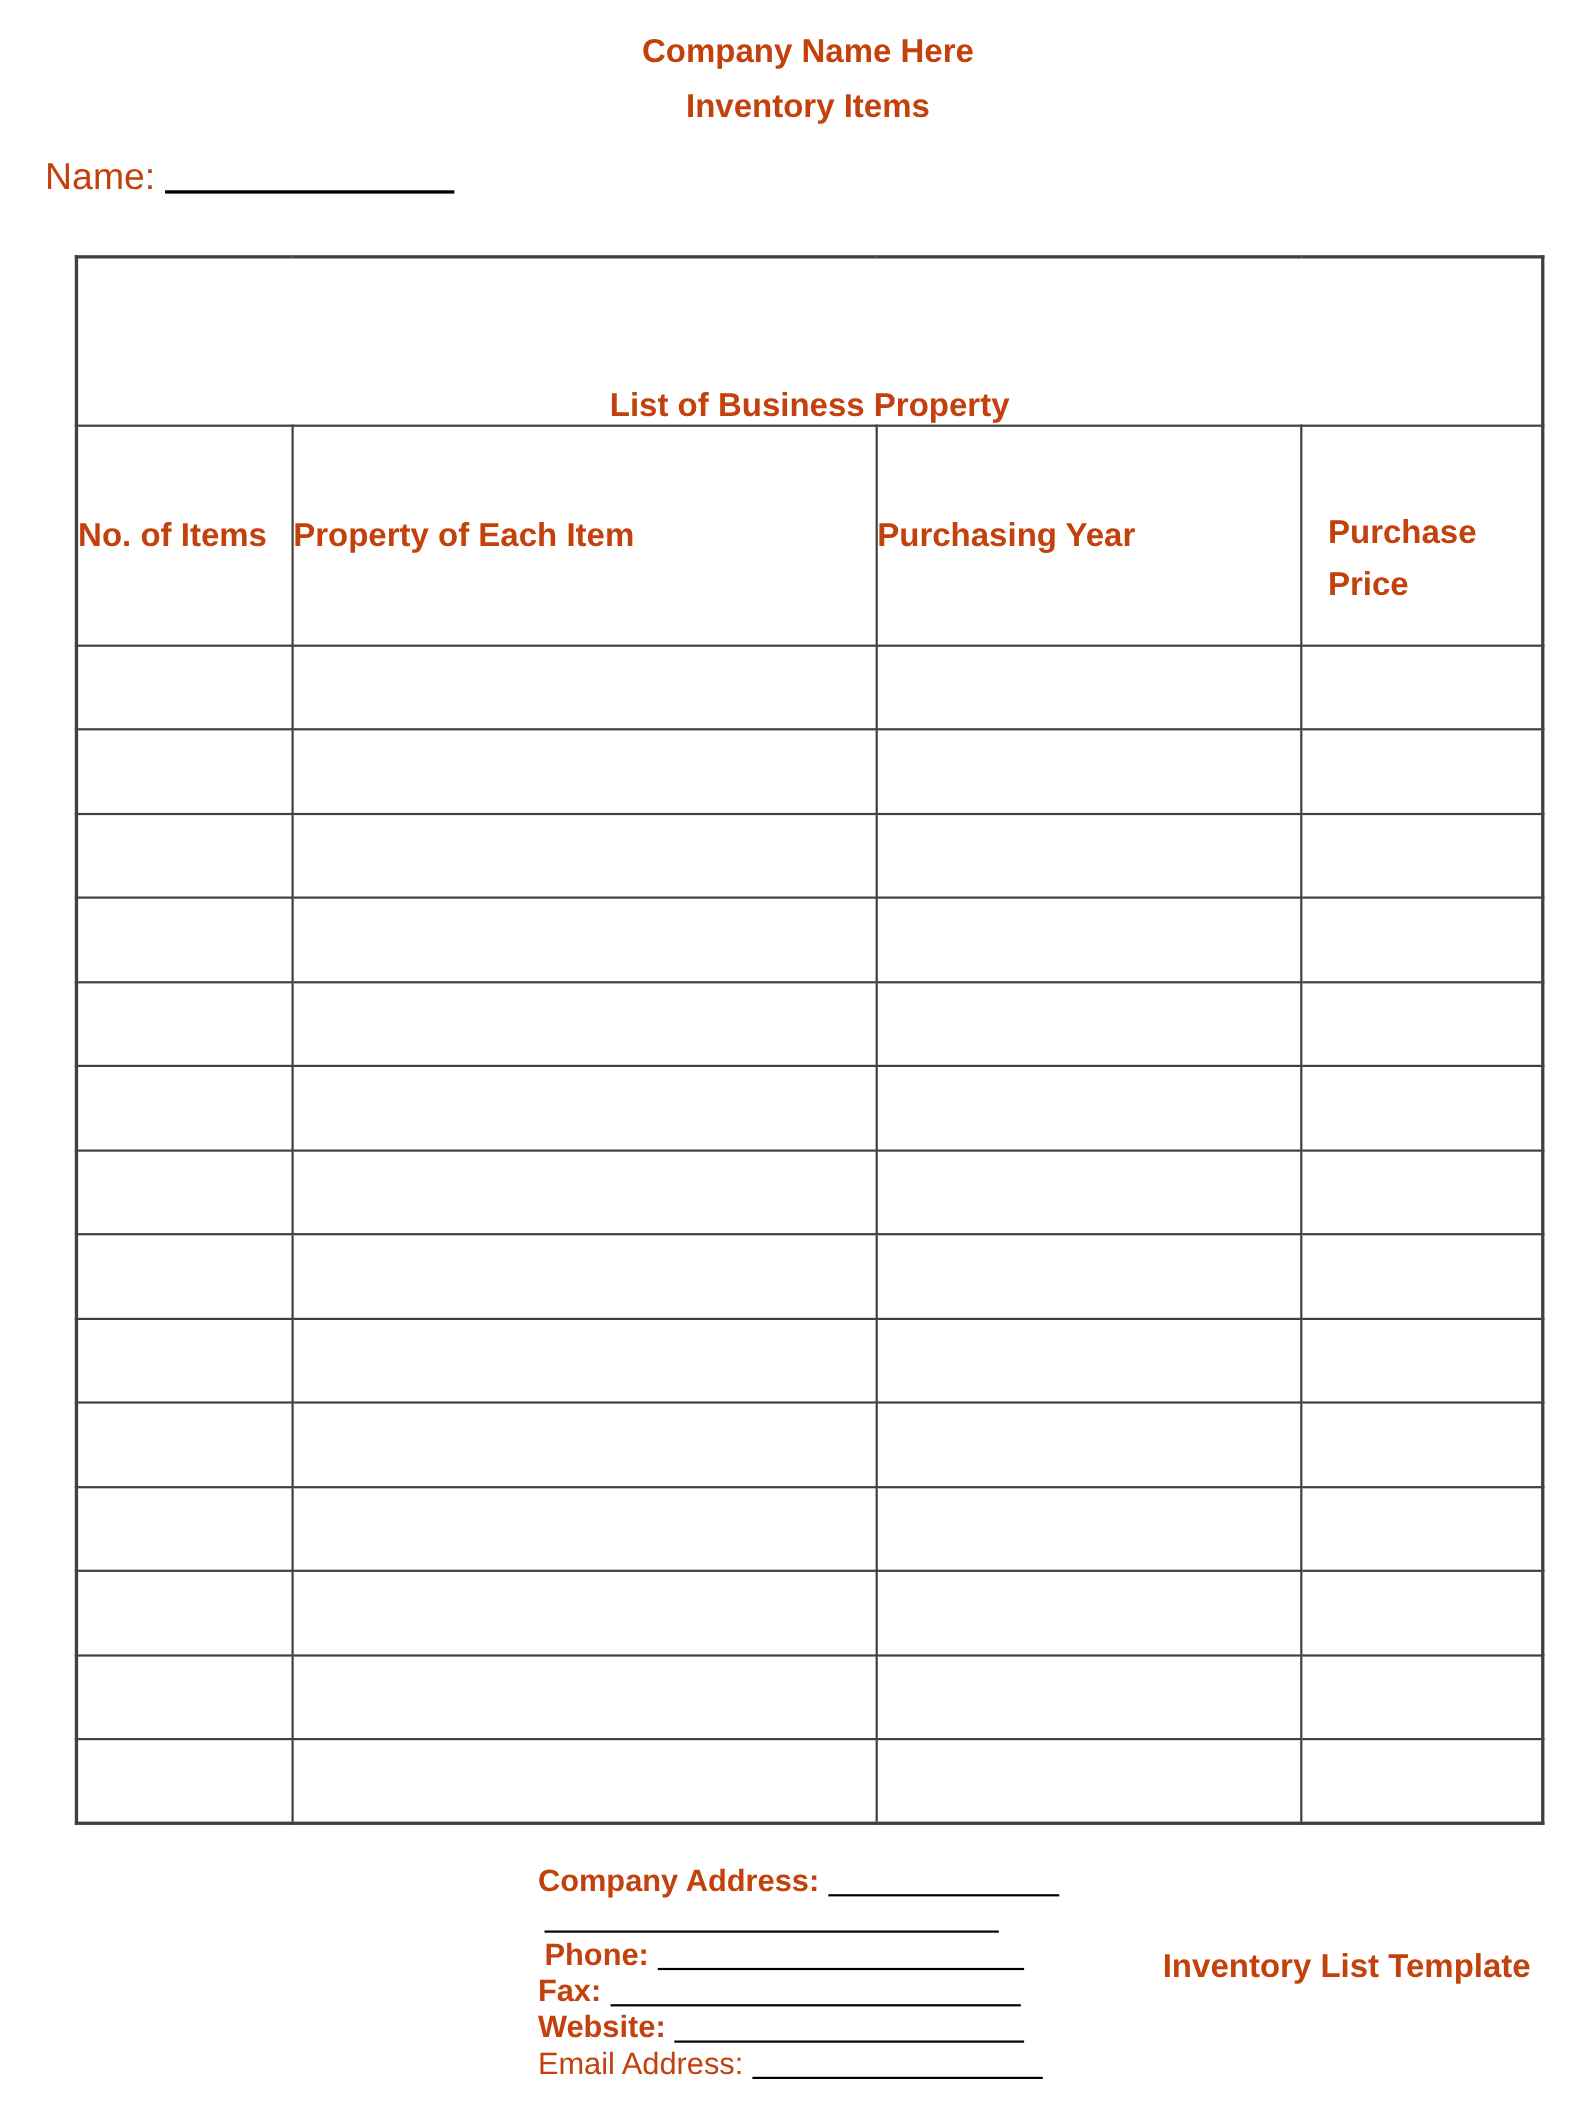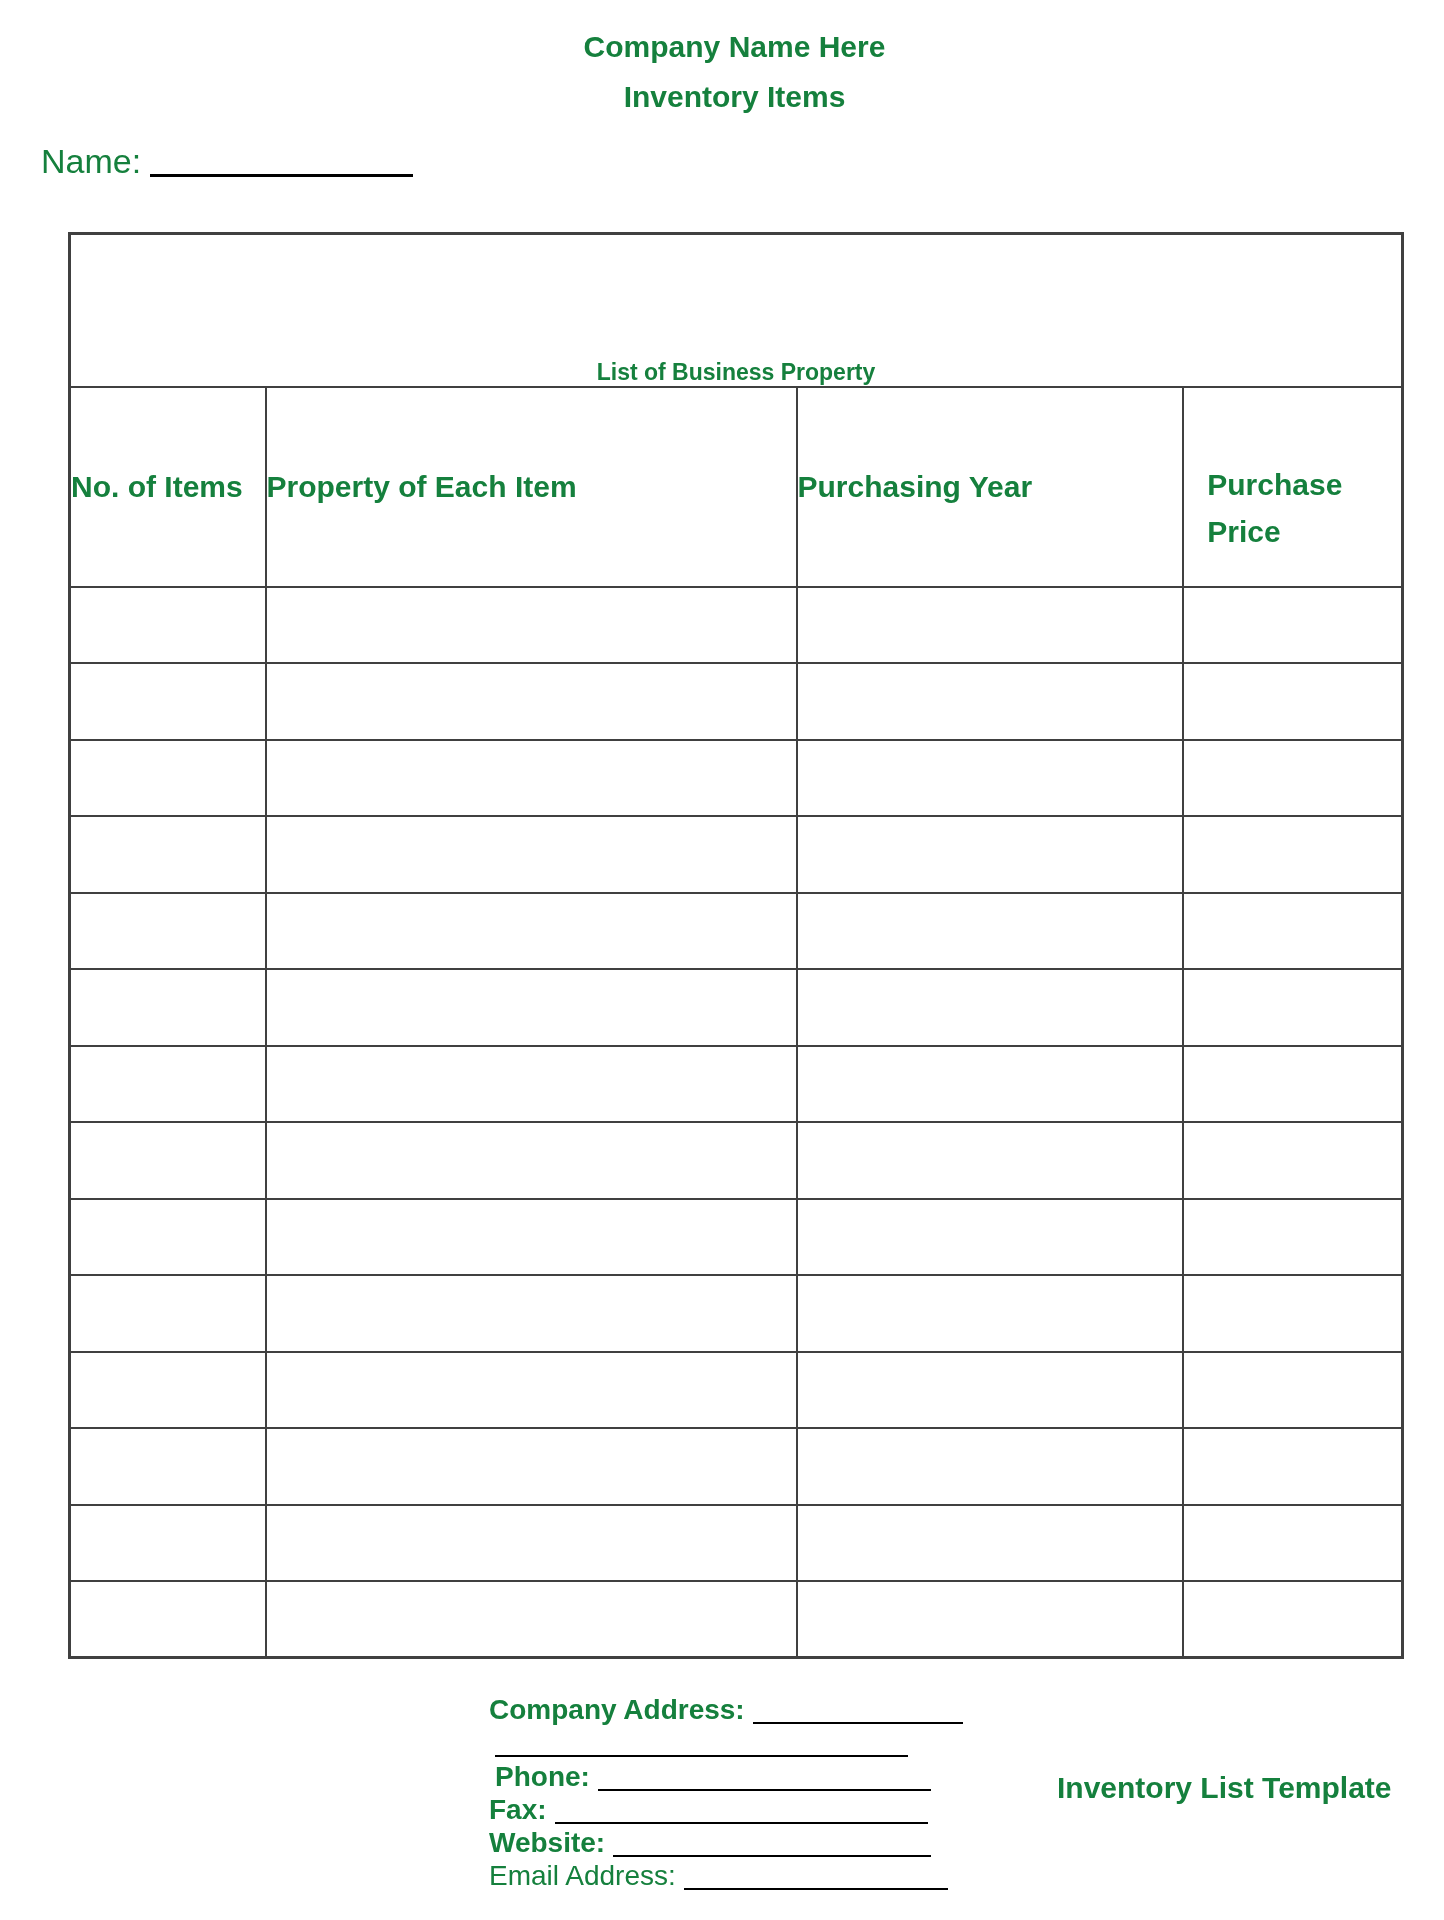--- a/index.html
+++ b/index.html
@@ -24,21 +24,21 @@
     border-collapse:collapse;table-layout:fixed;
     border:3px solid var(--line-color,#404040);
   }
   table.inv td, table.inv th{
     border:2px solid var(--line-color,#404040);
     padding:0;overflow:hidden;
   }
   tr.caption-row{height:153px;}
   td.caption{
     text-align:center;vertical-align:bottom;padding-bottom:30px;
-    font-weight:bold;font-size:23px;
+    font-weight:bold;font-size:30px;
   }
   tr.header-row{height:200px;}
   tr.header-row th{
     font-weight:bold;font-size:30px;line-height:47px;
     text-align:left;vertical-align:middle;
   }
   tr.header-row th.pp{padding-top:43px;}
   .pp-inner{width:170px;margin:0 auto;}
   tr.data-row{height:76.5px;}
   
@@ -49,21 +49,21 @@
   .f-line .blank{border-bottom:2px solid #000;vertical-align:-5px;margin-left:8px;}
   .f-line.cont .blank{margin-left:6px;}
   .template-title{
     position:absolute;left:1057px;top:1771px;
     font-weight:bold;font-size:30px;line-height:33px;white-space:nowrap;
   }
 </style>
 </head>
 <body>
 
-<div class="page" style="color: #15803d;">
+<div class="page" style="color: #c2410c;">
 
   <div class="doc-title line1">Company Name Here</div>
   <div class="doc-title line2">Inventory Items</div>
 
   <div class="date-row">
     <span class="lbl">Name:</span><span class="blank" style="width:263px"></span>
   </div>
 
   <table class="inv">
     <colgroup>

